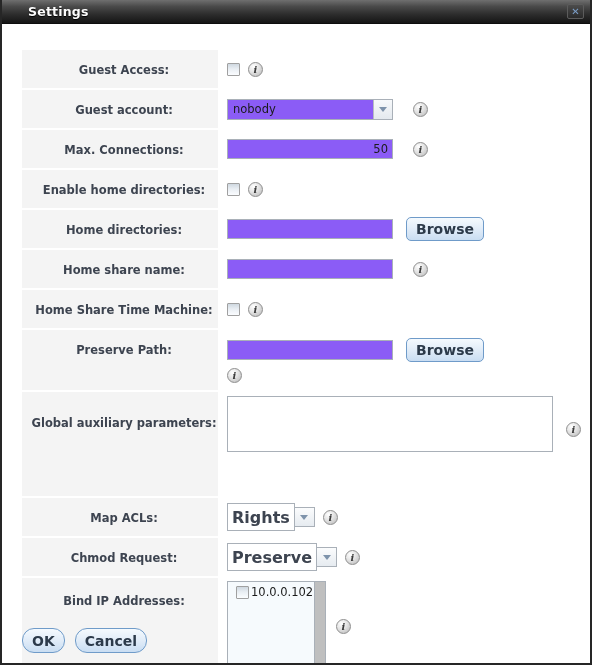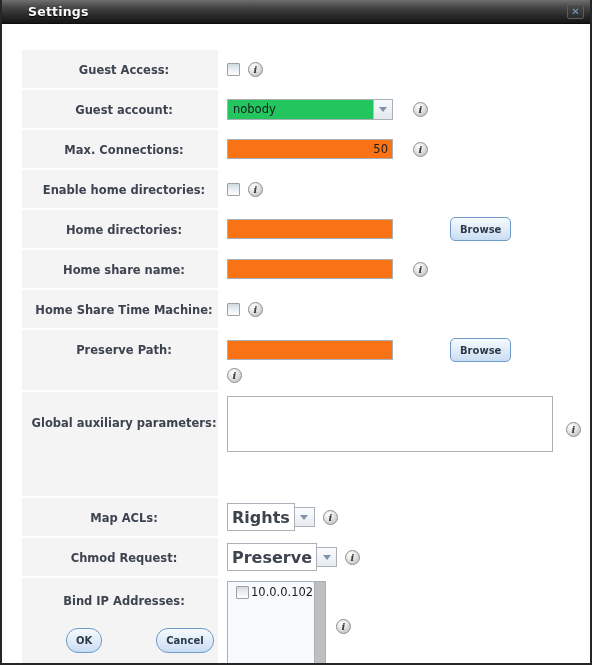--- a/index.html
+++ b/index.html
@@ -107,37 +107,37 @@
     border: 1px solid #a0a0a0;
     background: linear-gradient(to bottom, #cfd8e0 0%, #e9eef3 45%, #fbfdff 100%);
     border-radius: 1px;
     cursor: pointer;
     flex: 0 0 auto;
   }
   .txt {
     height: 20px;
     box-sizing: border-box;
     border: 1px solid #a9b0b8;
-    background: #f97316;
+    background: #8b5cf6;
     font-family: "DejaVu Sans", "Liberation Sans", sans-serif;
     font-size: 11.5px;
     color: #1b1b1b;
     padding: 0 4px;
     outline: none;
     flex: 0 0 auto;
   }
   .txt.w166 { width: 166px; }
   .txt.right { text-align: right; }
   .combo {
     position: relative;
     width: 166px;
     height: 21px;
     box-sizing: border-box;
     border: 1px solid #a9b0b8;
-    background: #22c55e;
+    background: #8b5cf6;
     display: flex;
     align-items: center;
     cursor: pointer;
     flex: 0 0 auto;
   }
   .combo .val {
     font-size: 11.5px;
     color: #1b1b1b;
     padding-left: 5px;
     flex: 1 1 auto;
@@ -184,26 +184,25 @@
     background: linear-gradient(to bottom, #fbfcfd, #e6ebf0);
   }
   .btn {
     height: 24px;
     box-sizing: border-box;
     padding: 0 9px;
     border: 1px solid #6f9bc9;
     border-radius: 5px;
     background: linear-gradient(to bottom, #f5fafe 0%, #e1ecf8 50%, #c9ddf2 100%);
     font-family: "DejaVu Sans", "Liberation Sans", sans-serif;
-    font-size: 10px;
+    font-size: 14px;
     font-weight: bold;
     color: #2c3a4a;
     cursor: pointer;
     flex: 0 0 auto;
-    margin-left: 44px;
   }
   .info {
     width: 15px;
     height: 15px;
     border-radius: 50%;
     box-sizing: border-box;
     background: radial-gradient(circle at 35% 28%, #ffffff 0%, #e3e3e3 45%, #b6b6b6 100%);
     border: 1px solid #8f8f8f;
     font-family: "DejaVu Serif", "Liberation Serif", serif;
     font-style: italic;

